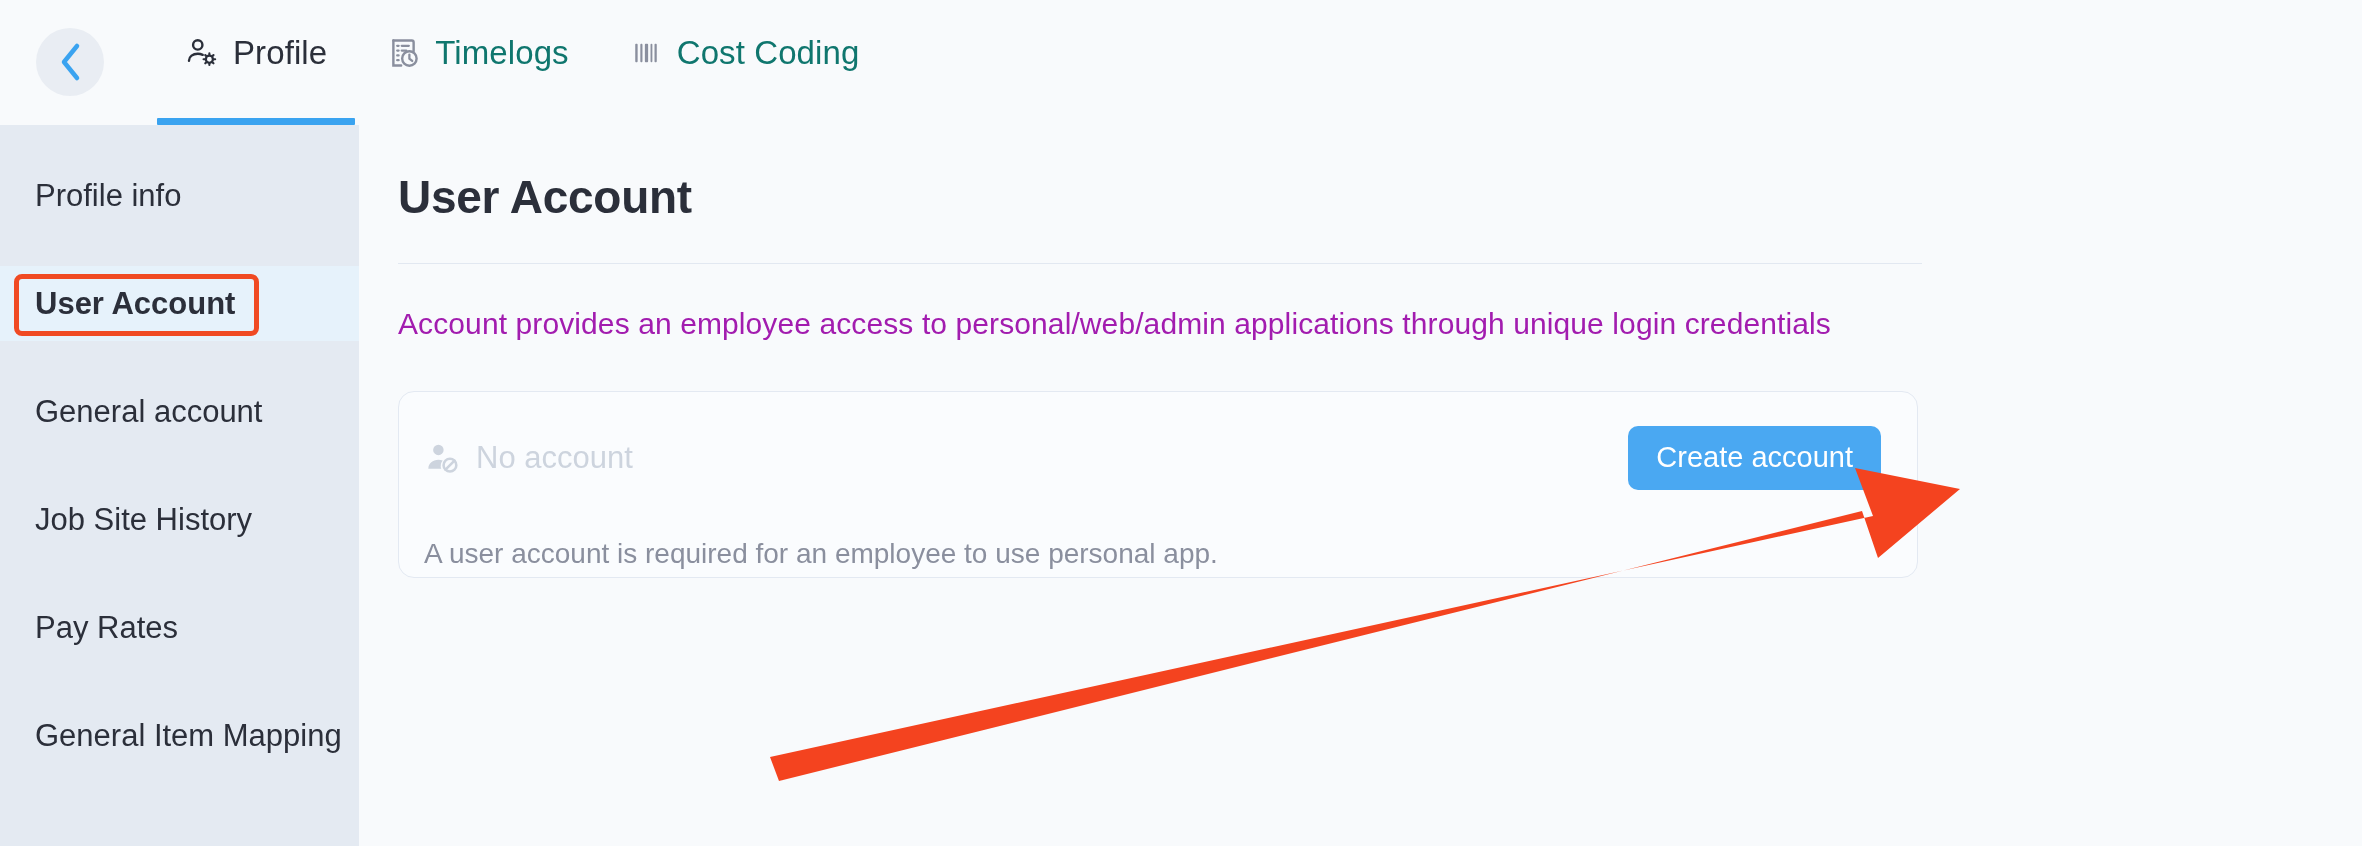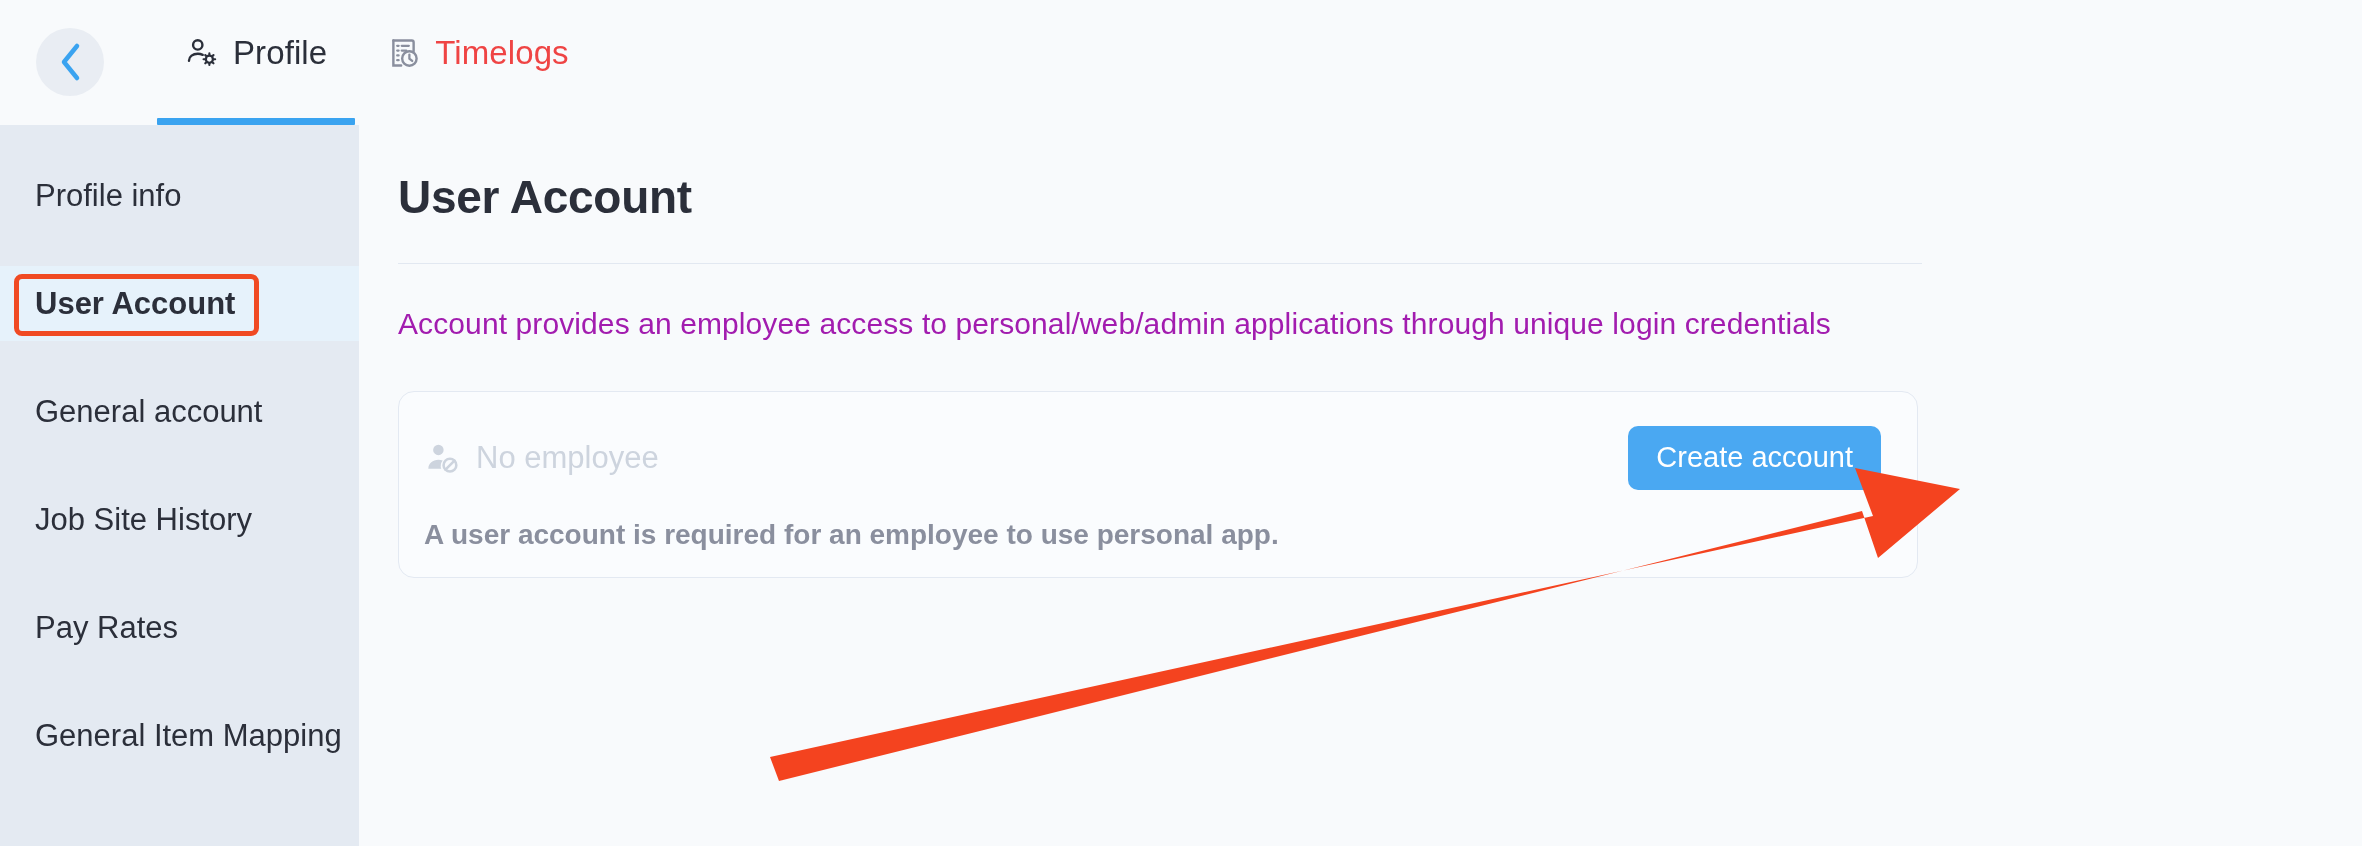--- a/index.html
+++ b/index.html
@@ -31,21 +31,21 @@
 
   .tabs { position: absolute; left: 155px; top: 0; height: 125px; display: flex; align-items: flex-start; }
   .tab {
     position: relative; height: 125px;
     display: flex; align-items: center; gap: 14px;
     padding: 0 30px;
     cursor: pointer;
     padding-bottom: 20px;
   }
   .tab .tab-label {
-    font-size: 33px; color: #ef4444; letter-spacing: .1px; white-space: nowrap;
+    font-size: 33px; color: #0f766e; letter-spacing: .1px; white-space: nowrap;
     font-weight: 400;
   }
   .tab.active .tab-label { color: #2b2f3a; }
   .tab .tab-icon { display: flex; align-items: center; justify-content: center; width: 34px; height: 34px; }
   .tab.active .underline {
     position: absolute; left: 2px; right: 2px; bottom: 0;
     height: 7px; background: #3aa3f0; border-radius: 1px;
   }
 
   
@@ -114,22 +114,22 @@
     background: #4aa8f2; color: #fff;
     font-family: "Liberation Sans", sans-serif;
     font-size: 29px; font-weight: 400;
     border: none; border-radius: 10px;
     padding: 16px 28px;
     cursor: pointer;
     white-space: nowrap;
     line-height: 1.1;
   }
   .card-note {
-    margin-top: 29px;
-    font-size: 28px; color: #8a8f9e; font-weight: 700;
+    margin-top: 48px;
+    font-size: 28px; color: #8a8f9e; font-weight: 400;
   }
 
   
   .arrow-overlay {
     position: absolute; left: 0; top: 0; width: 2362px; height: 846px;
     pointer-events: none;
   }
 </style>
 </head>
 <body>
@@ -167,20 +167,32 @@
             <path d="M4.5 3.2h13a1.3 1.3 0 0 1 1.3 1.3v6.2" stroke="#8a8f9e" stroke-width="1.7" stroke-linecap="round"></path>
             <path d="M4.5 3.2v17.6h5.5" stroke="#8a8f9e" stroke-width="1.7" stroke-linecap="round"></path>
             <path d="M7.2 6.9h1M10.4 6.9h5M7.2 10.3h1M10.4 10.3h3.2M7.2 13.7h1M7.2 17.1h1" stroke="#8a8f9e" stroke-width="1.6" stroke-linecap="round"></path>
             <circle cx="15.8" cy="15.9" r="5.1" stroke="#8a8f9e" stroke-width="1.7"></circle>
             <path d="M15.8 13.1v2.9l2 1.6" stroke="#8a8f9e" stroke-width="1.6" stroke-linecap="round"></path>
           </svg>
         </span>
         <span class="tab-label">Timelogs</span>
       </div>
 
+      <div class="tab">
+        <span class="tab-icon">
+          <svg width="34" height="34" viewBox="0 0 24 24" fill="none">
+            <rect x="4.4" y="5.5" width="1.7" height="13" rx="0.6" fill="#8a8f9e"></rect>
+            <rect x="8.0" y="5.5" width="1.5" height="13" rx="0.6" fill="#8a8f9e"></rect>
+            <rect x="11.2" y="5.5" width="2.3" height="13" rx="0.6" fill="#8a8f9e"></rect>
+            <rect x="15.2" y="5.5" width="1.3" height="13" rx="0.6" fill="#8a8f9e"></rect>
+            <rect x="18.0" y="5.5" width="1.6" height="13" rx="0.6" fill="#8a8f9e"></rect>
+          </svg>
+        </span>
+        <span class="tab-label">Cost Coding</span>
+      </div>
 
 
     </div>
   </div>
 
   <nav class="sidebar">
     <div class="side-spacer"></div>
 
     <div class="side-item">
       <span class="side-label">Profile info</span>
@@ -228,21 +240,21 @@
       <div class="card-row">
         <div class="no-account">
           <span class="no-account-icon">
             <svg width="36" height="36" viewBox="0 0 24 24" fill="none">
               <circle cx="9.6" cy="6.6" r="3.5" fill="#cdd4de"></circle>
               <path d="M2.9 19.2c0-3.6 3-6.0 6.7-6.0 1.0 0 2.0.18 2.85.52a5.6 5.6 0 0 0-.95 5.48H2.9z" fill="#cdd4de"></path>
               <circle cx="17.3" cy="16.8" r="4.25" stroke="#cdd4de" stroke-width="1.7"></circle>
               <path d="M14.3 19.8l6-6" stroke="#cdd4de" stroke-width="1.7" stroke-linecap="round"></path>
             </svg>
           </span>
-          <span class="no-account-text">No employee</span>
+          <span class="no-account-text">No account</span>
         </div>
         <button class="create-btn">Create account</button>
       </div>
       <p class="card-note">A user account is required for an employee to use personal app.</p>
     </section>
 
   </main>
 
   <svg class="arrow-overlay" viewBox="0 0 2362 846">
     <g>

